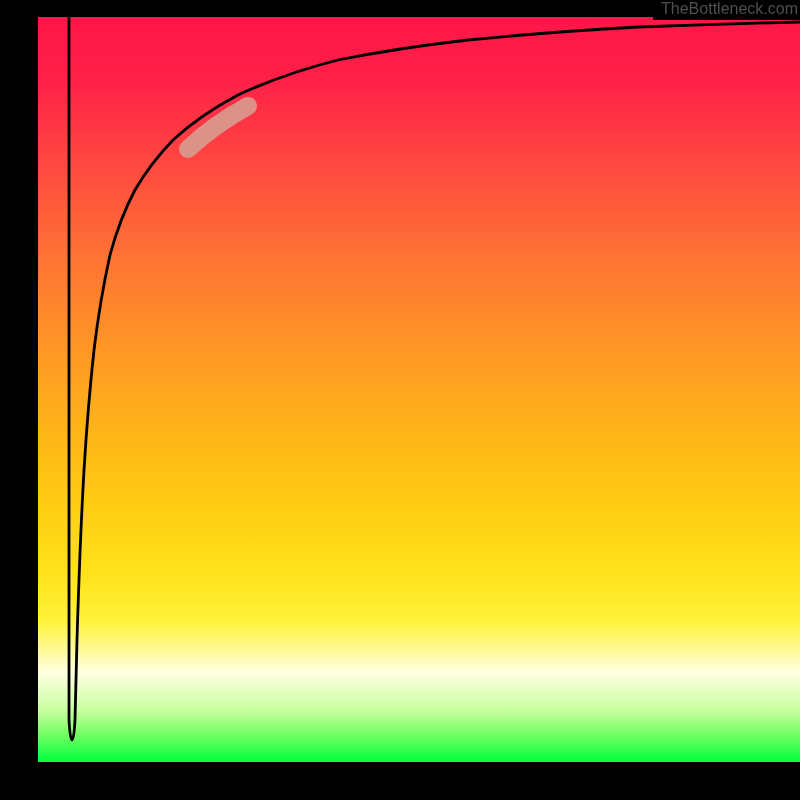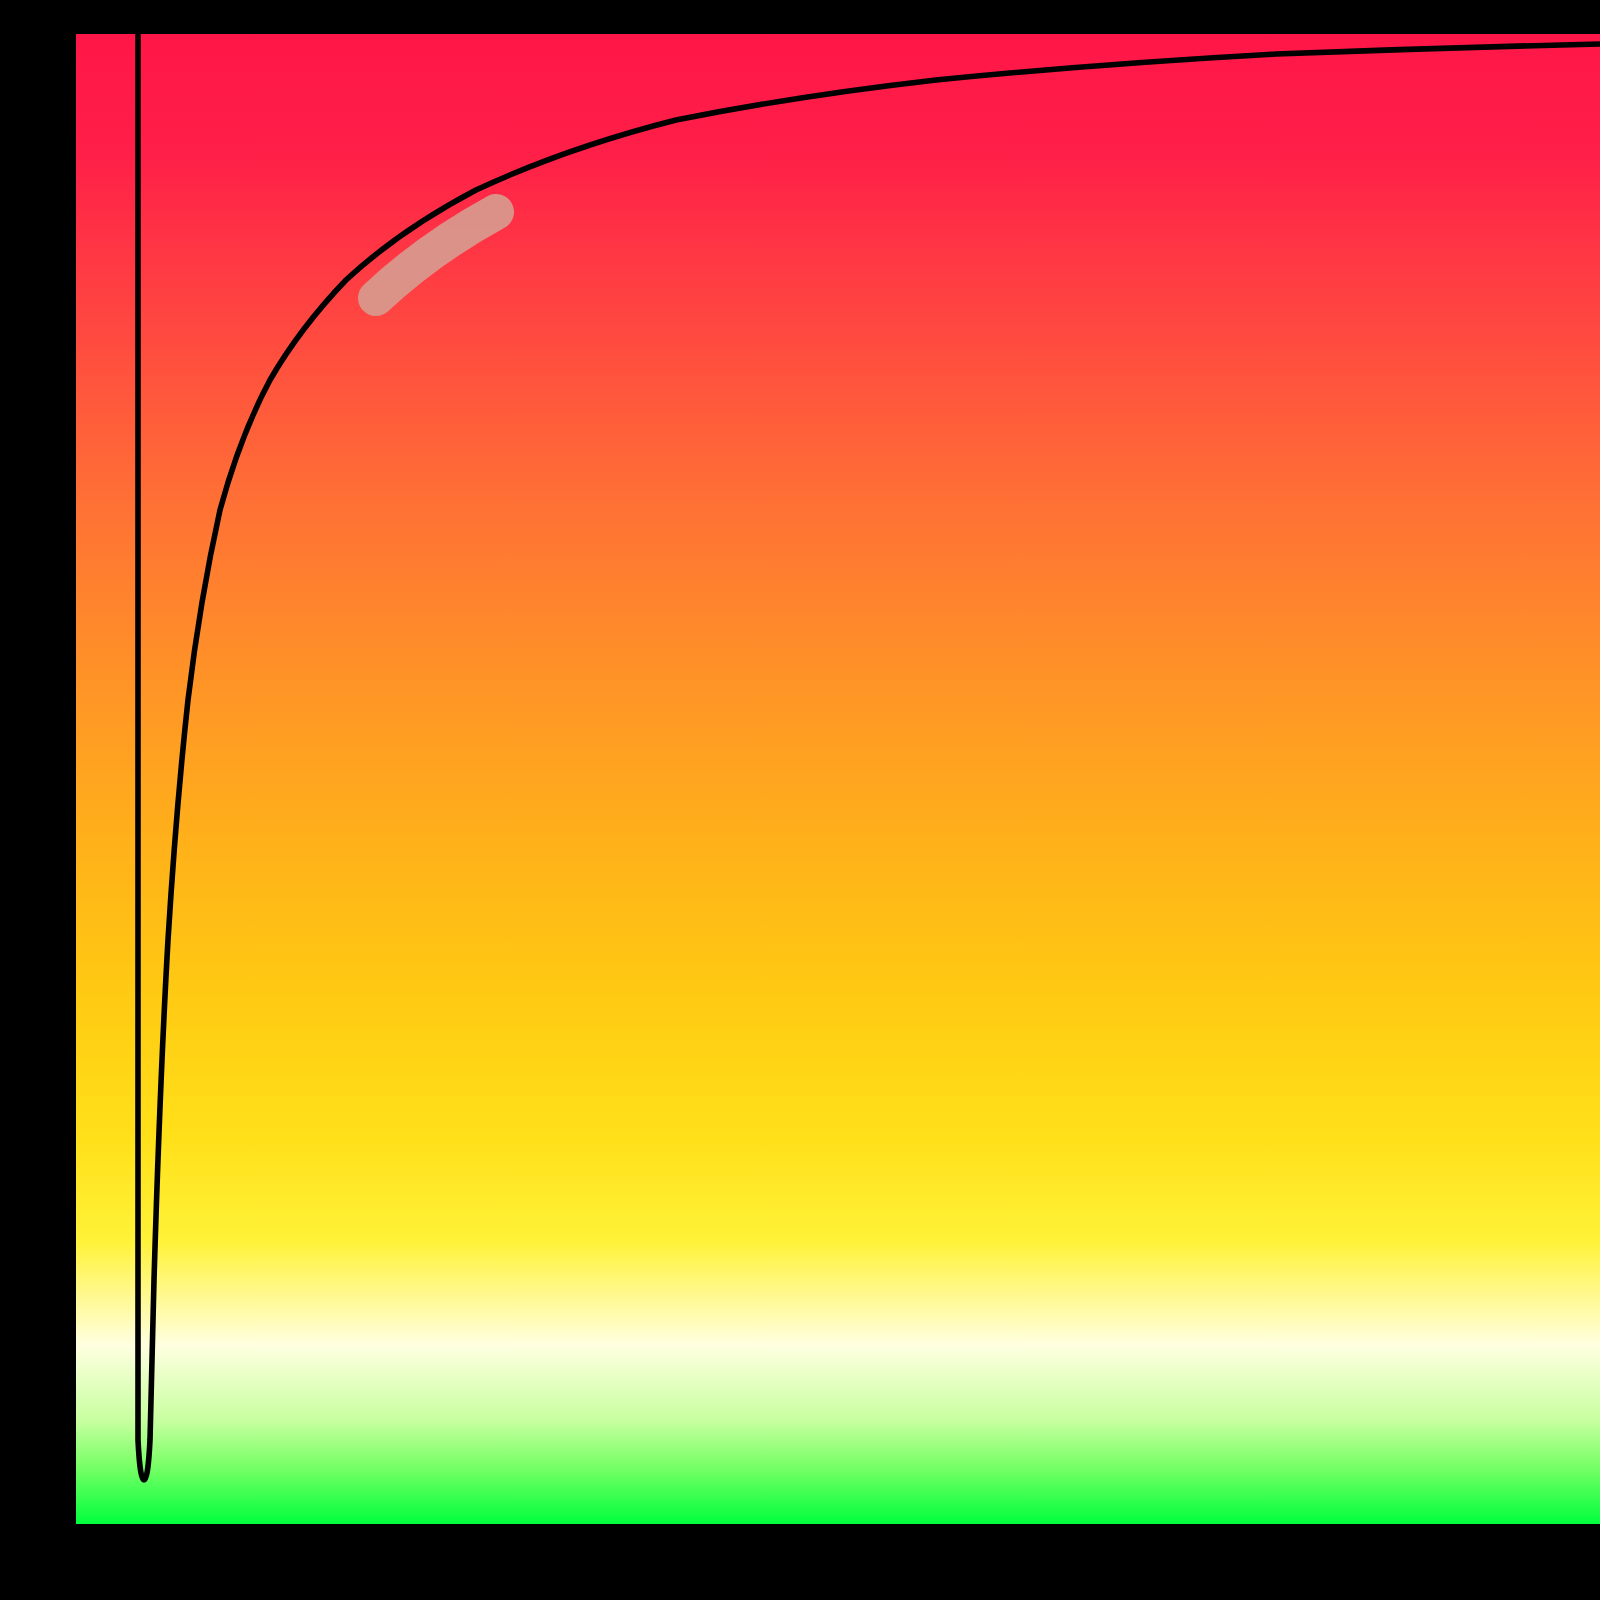--- a/index.html
+++ b/index.html
@@ -42,14 +42,15 @@
                Q50,405 56,350
                Q62,300 72,255
                Q82,218 97,190
                Q112,164 135,140
                Q162,115 200,95
                Q245,74 300,60
                Q360,48 430,40
                Q510,32 600,27
                Q680,24 762,22"></path>
     </svg>
+    <div class="attr">TheBottleneck.com</div>
   </div>
 </div>
 
 </body></html>

